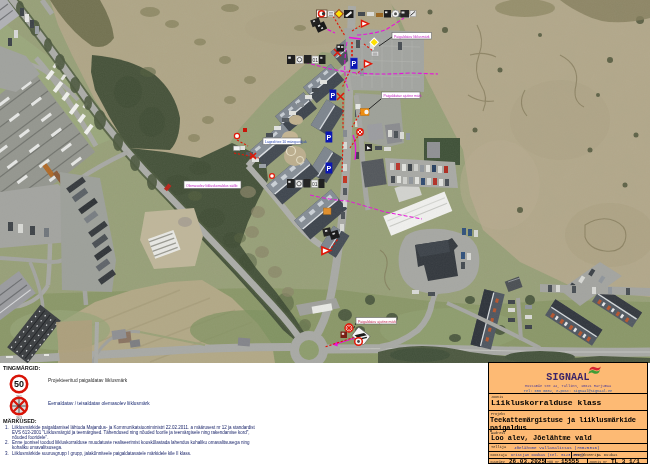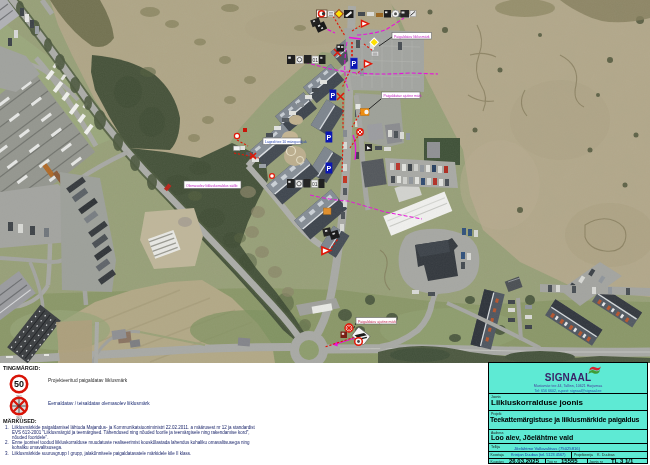--- a/index.html
+++ b/index.html
@@ -893,35 +893,35 @@
 
   <div style="position:absolute;left:3px;top:55px;font-size:5.5px;font-weight:bold;color:#111;">MÄRKUSED:</div>
 
   <div style="position:absolute;left:5px;top:63px;width:325px;font-size:4.5px;line-height:4.8px;color:#141f66;">
     <div style="position:relative;padding-left:7px;"><span style="position:absolute;left:0;">1.</span>Liiklusmärkide paigaldamisel lähtuda Majandus- ja Kommunikatsiooniministri 22.02.2011. a määrusest nr 12 ja standardist<br>EVS 613-2001 "Liiklusmärgid ja teemärgised. Tähendused ning nõuded foorile ja teemärgisele ning rakendamise kord",<br>nõuded fooridele".</div>
     <div style="position:relative;padding-left:7px;margin-top:1px;"><span style="position:absolute;left:0;">2.</span>Enne joonisel toodud liikluskorralduse muudatuste realiseerimist kooskõlastada lahendus kohaliku omavalitsusega ning<br>kohaliku omavalitsusega.</div>
     <div style="position:relative;padding-left:7px;margin-top:1.5px;"><span style="position:absolute;left:0;">3.</span>Liiklusmärkide suurusgrupp I grupp, jalakõnniteele paigaldatavatele märkidele kile II klass.</div>
   </div>
 </div>
 
-<div style="position:absolute;left:488px;top:362px;width:158px;height:100px;background:#5eead4;border:1.5px solid #000;font-family:Liberation Sans, sans-serif;">
+<div style="position:absolute;left:488px;top:362px;width:158px;height:100px;background:#fdba74;border:1.5px solid #000;font-family:Liberation Mono, monospace;">
 
   <div style="position:absolute;left:0;top:0;width:100%;height:30px;">
     <div style="position:absolute;left:0;top:9px;width:100%;text-align:center;font-size:10px;font-weight:bold;letter-spacing:0.2px;color:#3a2368;">SIGNAAL</div>
     <svg style="position:absolute;left:99px;top:1px;" width="14" height="10" viewBox="0 0 16 12">
       <path d="M2,5 Q5,2 8,4 Q12,6 15,3 L14,6 Q11,9 7,7 Q4,5 1,8 Z" fill="#d42430"></path>
       <path d="M1,9 Q4,6 8,8 Q11,10 14,7 L13,10 Q10,13 6,11 Q3,9 0,12 Z" fill="#3f9c35"></path>
     </svg>
     <div style="position:absolute;left:0;top:21px;width:100%;text-align:center;font-size:3.6px;color:#4a3a9a;">Mustamäe tee 44, Tallinn, 10621 Harjumaa</div>
     <div style="position:absolute;left:0;top:25.5px;width:100%;text-align:center;font-size:3.6px;color:#2a5ab0;">Tel: 656 6602, e-post: signaal@signaal.ee</div>
   </div>
 
   <div style="position:absolute;left:0;top:30px;width:100%;height:17px;border-top:1px solid #000;">
     <div style="position:absolute;left:2px;top:0.5px;font-size:3.4px;color:#222;">Joonis</div>
-    <div style="position:absolute;left:2px;top:4px;font-size:8px;font-weight:bold;color:#000;">Liikluskorralduse joonis</div>
+    <div style="position:absolute;left:2px;top:4px;font-size:8px;font-weight:bold;color:#000;">Liikluskorralduse klass</div>
   </div>
 
   <div style="position:absolute;left:0;top:47px;width:100%;height:19px;border-top:1px solid #000;">
     <div style="position:absolute;left:2px;top:0.5px;font-size:3.4px;color:#222;">Projekt</div>
     <div style="position:absolute;left:1px;top:5px;width:157px;font-size:7px;font-weight:bold;color:#000;letter-spacing:-0.15px;">Teekattemärgistuse ja liiklusmärkide paigaldus</div>
   </div>
 
   <div style="position:absolute;left:0;top:66px;width:100%;height:14px;border-top:1px solid #000;">
     <div style="position:absolute;left:2px;top:0.5px;font-size:3.4px;color:#222;">Aadress</div>
     <div style="position:absolute;left:2px;top:4px;font-size:7px;font-weight:bold;color:#000;">Loo alev, Jõelähtme vald</div>

